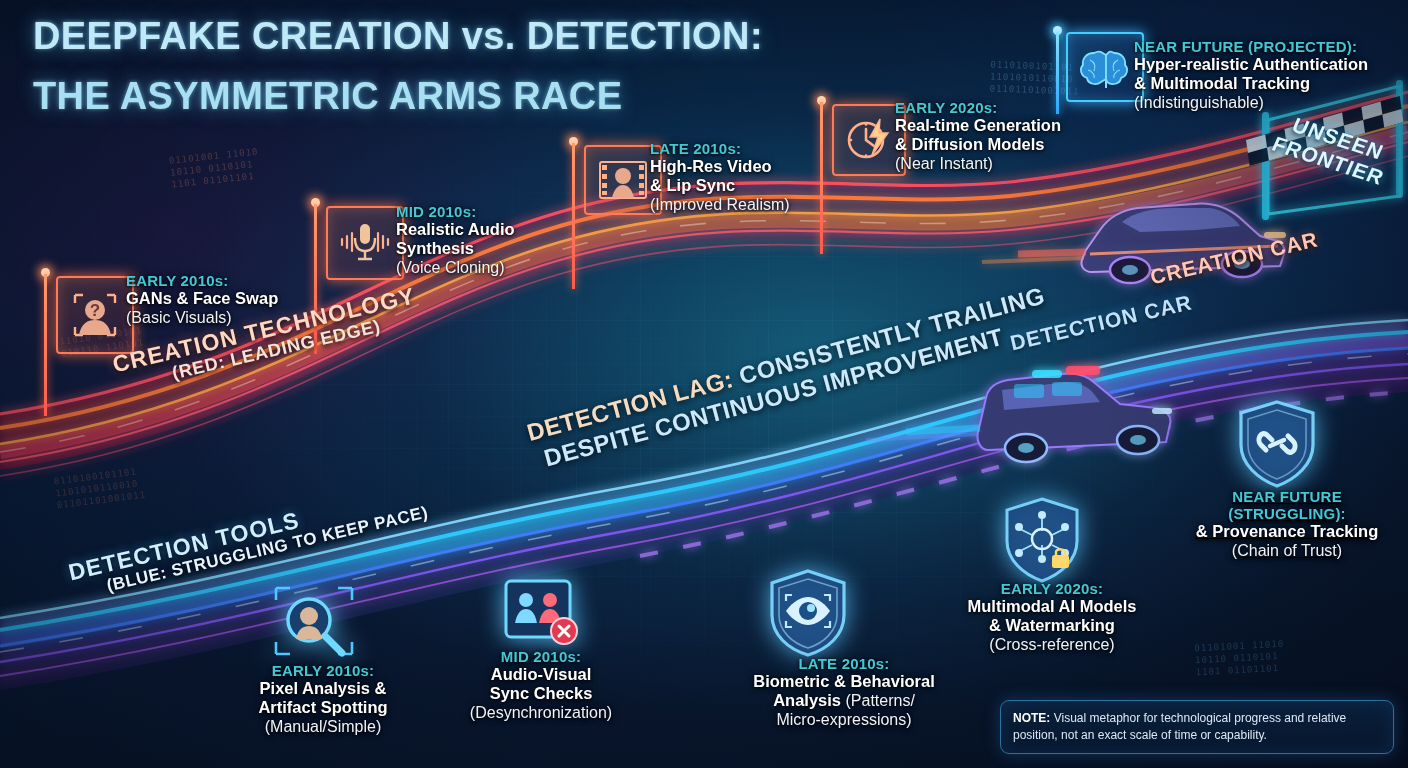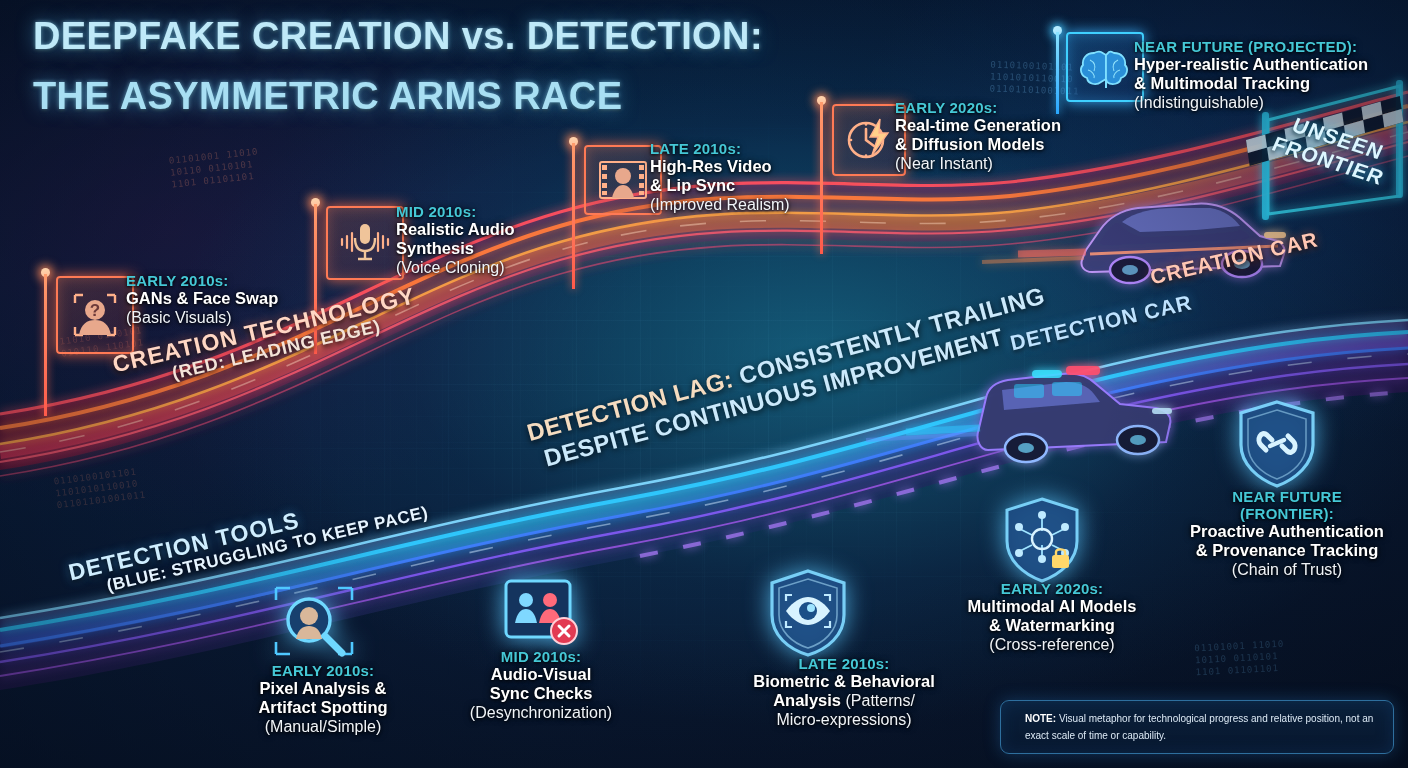--- a/index.html
+++ b/index.html
@@ -72,21 +72,21 @@
   
   .dmarker{position:absolute;z-index:35;}
   .shield{position:absolute;filter:drop-shadow(0 0 12px rgba(90,200,255,.85));}
 
   .tracklabel{position:absolute;z-index:38;font-weight:bold;white-space:nowrap;}
 
   #note{position:absolute;right:14px;bottom:14px;z-index:60;width:368px;
     border:1.5px solid #2e6f9e;border-radius:9px;padding:9px 12px;
     background:linear-gradient(180deg,rgba(10,34,62,.86),rgba(8,24,48,.9));
     box-shadow:0 0 16px rgba(40,120,190,.35), inset 0 0 16px rgba(20,70,120,.35);}
-  #note .t{font-size:10px;line-height:17px;color:#dce9f5;margin-left:12px;}
+  #note .t{font-size:12px;line-height:17px;color:#dce9f5;}
   #note .t b{color:#ffffff;}
 </style>
 </head>
 <body>
 
 <div id="stage">
 
   <div class="gridbg"></div>
   <div class="gridbg2"></div>
 
@@ -473,24 +473,23 @@
     <svg width="86" height="92" viewBox="0 0 86 92" class="shield">
       <path d="M43,4 L79,15 L79,47 C79,66 62,81 43,88 C24,81 7,66 7,47 L7,15 Z" fill="#1d4a80" stroke="#7fd8ff" stroke-width="3.2" opacity=".92"></path>
       <path d="M43,12 L72,21 L72,47 C72,63 59,75 43,81 C27,75 14,63 14,47 L14,21 Z" fill="none" stroke="#aee6ff" stroke-width="1.6" opacity=".5"></path>
       <g stroke="#d8f3ff" stroke-width="5" fill="none" stroke-linecap="round">
         <path d="M32,52 L27,47 C22,42 27,32 33,37 L38,42"></path>
         <path d="M54,38 L59,43 C64,48 59,58 53,53 L48,48"></path>
       </g>
       <path d="M36,48 L50,42" stroke="#d8f3ff" stroke-width="4.5" stroke-linecap="round"></path>
     </svg>
   </div>
-  <div class="callout center" style="left:1172px;top:488px;width:230px;">
+  <div class="callout center" style="left:1172px;top:488px;width:230px;text-decoration:underline;">
     <div class="era">NEAR FUTURE</div>
-    <div class="era">(FRONTIER):</div>
-    <div class="main">Proactive Authentication</div>
+    <div class="era">(STRUGGLING):</div>
     <div class="main">&amp; Provenance Tracking</div>
     <div class="sub">(Chain of Trust)</div>
   </div>
 
   <div class="tracklabel" style="left:110px;top:352px;transform:rotate(-13deg);transform-origin:left top;">
     <div style="font-size:23px;color:#ffd7c4;letter-spacing:1.2px;
                 text-shadow:0 2px 5px rgba(0,0,0,.85),0 0 10px rgba(255,120,90,.55);">CREATION TECHNOLOGY</div>
     <div style="font-size:18px;color:#f3e3d8;font-weight:bold;letter-spacing:.8px;margin-left:56px;margin-top:-2px;
                 text-shadow:0 2px 5px rgba(0,0,0,.85);">(RED: LEADING EDGE)</div>
   </div>

